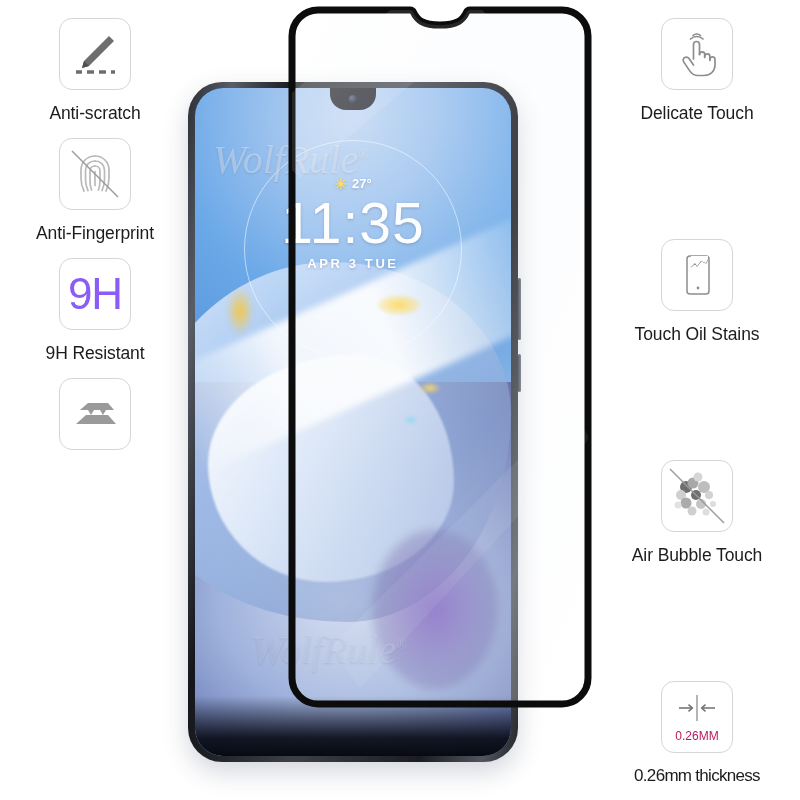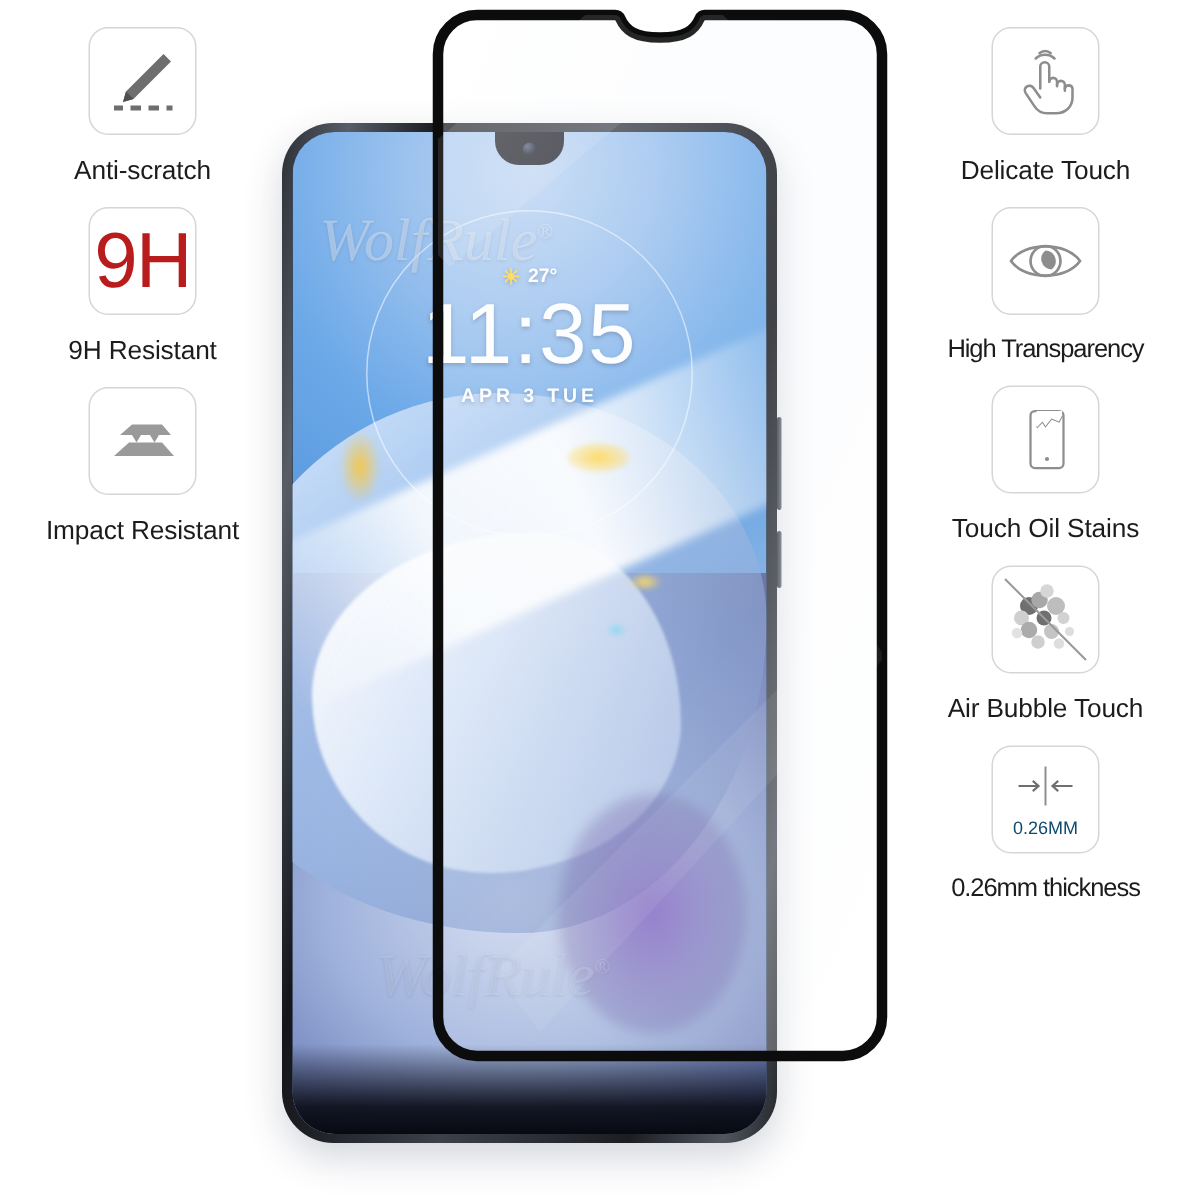--- a/index.html
+++ b/index.html
@@ -24,21 +24,21 @@
     position: absolute;
     top: 0;
     width: 190px;
     height: 800px;
     display: flex;
     flex-direction: column;
     align-items: center;
     padding-top: 18px;
   }
   #col-left  { left: 0px; }
-  #col-right { right: 0px; }
+  #col-right { right: 0px; justify-content: space-between; }
 
   .feature {
     width: 190px;
     display: flex;
     flex-direction: column;
     align-items: center;
     margin-bottom: 14px;
   }
 
   .icon-box {
@@ -61,36 +61,36 @@
     letter-spacing: -0.1px;
     text-align: center;
     white-space: nowrap;
   }
   .feature-label.tight { letter-spacing: -0.7px; font-size: 17px; }
 
   .icon-box svg { display: block; }
 
   
   .nine-h {
-    font-size: 52px;
-    color: #b91c1c;
+    font-size: 44px;
+    color: #8b5cf6;
     font-family: "Liberation Sans", sans-serif;
     line-height: 1;
     letter-spacing: -1px;
   }
 
   
   .thick-text {
     position: absolute;
     bottom: 9px;
     left: 0;
     width: 100%;
     text-align: center;
     font-size: 12px;
-    color: #0c4a6e;
+    color: #be185d;
   }
 
   
   #phone {
     position: absolute;
     left: 188px;
     top: 82px;
     width: 330px;
     height: 680px;
     border-radius: 34px;
@@ -304,39 +304,55 @@
             <line x1="9" y1="46" x2="15" y2="46"></line>
             <line x1="20" y1="46" x2="27" y2="46"></line>
             <line x1="32" y1="46" x2="39" y2="46"></line>
             <line x1="44" y1="46" x2="48" y2="46"></line>
           </g>
         </svg>
       </div>
       <div class="feature-label">Anti-scratch</div>
     </div>
 
+    <div class="feature">
+      <div class="icon-box">
+        <svg width="60" height="60" viewBox="0 0 60 60">
+          <g fill="none" stroke="#b9b9b9" stroke-width="1.7" stroke-linecap="round">
+            <path d="M30 12c-8 0-14 6-14 14v8c0 5 1 9 3 13"></path>
+            <path d="M30 12c8 0 14 6 14 14v8c0 5-1 9-3 13"></path>
+            <path d="M30 17c-5.5 0-9.5 4-9.5 9.5v9c0 4.5 1 8 2.5 11"></path>
+            <path d="M30 17c5.5 0 9.5 4 9.5 9.5v9c0 4.5-1 8-2.5 11"></path>
+            <path d="M30 22c-3 0-5 2.2-5 5v10c0 3.5.6 6.5 1.6 9"></path>
+            <path d="M30 22c3 0 5 2.2 5 5v10c0 3.5-.6 6.5-1.6 9"></path>
+            <path d="M30 27.5c-.2 2 0 10 0 14"></path>
+          </g>
+          <line x1="7" y1="7" x2="53" y2="53" stroke="#9a9a9a" stroke-width="1.5"></line>
+        </svg>
+      </div>
+      <div class="feature-label">Anti-Fingerprint</div>
+    </div>
 
 
     <div class="feature">
       <div class="icon-box">
         <span class="nine-h">9H</span>
       </div>
       <div class="feature-label">9H Resistant</div>
     </div>
 
     <div class="feature">
       <div class="icon-box">
         <svg width="56" height="56" viewBox="0 0 56 56">
           <path d="M13 24 L21 17 L41 17 L47 24 Z" fill="#9a9a9a"></path>
           <path d="M9 38 L19 29 L41 29 L49 38 Z" fill="#9a9a9a"></path>
           <path d="M21 24 L27 24 L24 29 Z" fill="#9a9a9a"></path>
           <path d="M33 24 L39 24 L36 29 Z" fill="#9a9a9a"></path>
         </svg>
       </div>
-      <div class="feature-label">Impact Resistant</div>
     </div>
 
   </div>
 
   <div class="feature-col" id="col-right">
 
     <div class="feature">
       <div class="icon-box">
         <svg width="56" height="56" viewBox="0 0 56 56">
           <g fill="none" stroke="#8d8d8d" stroke-width="1.7" stroke-linecap="round" stroke-linejoin="round">
@@ -345,30 +361,20 @@
             <path d="M24.5 33V18.5a3 3 0 0 1 6 0v10"></path>
             <path d="M30.5 28.5a2.6 2.6 0 0 1 5.2 0v3"></path>
             <path d="M35.7 30.5a2.6 2.6 0 0 1 5.2 0v4"></path>
             <path d="M40.9 33a2.6 2.6 0 0 1 5.1 0v6c0 6-4.5 10.5-11 10.5h-6c-4 0-6.3-1.6-8.3-4.6l-6-9c-1-1.6-.5-3.4 1-4.3 1.5-.9 3.3-.4 4.3 1l4.5 6.4"></path>
           </g>
         </svg>
       </div>
       <div class="feature-label">Delicate Touch</div>
     </div>
 
-    <div class="feature">
-      <div class="icon-box">
-        <svg width="58" height="58" viewBox="0 0 58 58">
-          <path d="M6 29 C15 16, 43 16, 52 29 C43 42, 15 42, 6 29 Z" fill="none" stroke="#8d8d8d" stroke-width="1.8"></path>
-          <circle cx="29" cy="29" r="10" fill="none" stroke="#8d8d8d" stroke-width="1.8"></circle>
-          <path d="M29 22 a7 7 0 0 1 4 12.6 a7 7 0 0 1 -4 -12.6 Z" fill="#8d8d8d"></path>
-        </svg>
-      </div>
-      <div class="feature-label tight">High Transparency</div>
-    </div>
 
     <div class="feature">
       <div class="icon-box">
         <svg width="56" height="56" viewBox="0 0 56 56">
           <rect x="18" y="9" width="22" height="38" rx="3" fill="#ffffff" stroke="#8d8d8d" stroke-width="1.5"></rect>
           <path d="M22 20 l4-4 l2 3 l4-5 l5 2 l2 -4" fill="none" stroke="#8d8d8d" stroke-width="1.3"></path>
           <path d="M22 20 l4-4 l2 3 l4-5 l5 2 l2 -4 l0 -3 l-17 0 z" fill="#ffffff" stroke="none"></path>
           <circle cx="29" cy="41" r="1.4" fill="#8d8d8d"></circle>
         </svg>
       </div>

